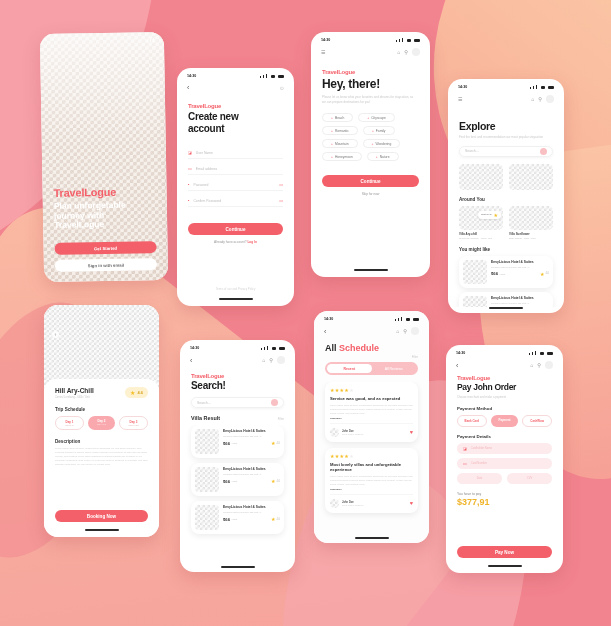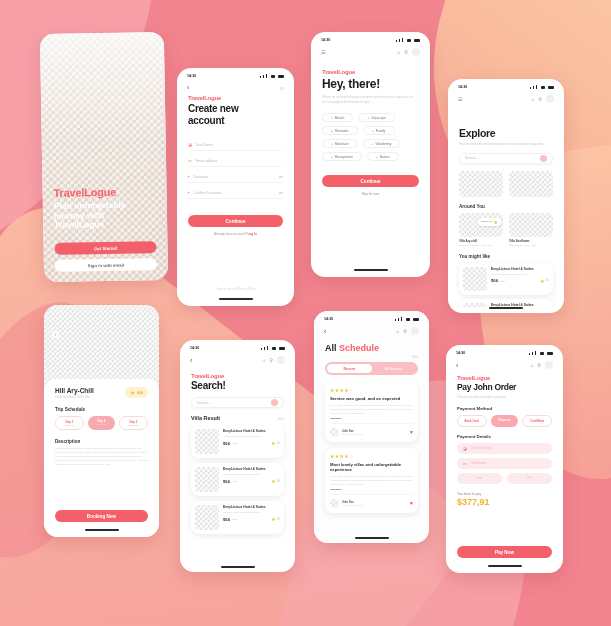--- a/index.html
+++ b/index.html
@@ -167,21 +167,21 @@
           <span class="bar" style="height:3px"></span>
         <span class="bar" style="height:4px"></span>
         <span style="width:4px;height:3px;background:#222;margin-left:2px;border-radius:1px"></span>
         <span style="width:6px;height:3px;background:#222;margin-left:2px;border-radius:1px"></span>
       </span>
     </div>
     <div class="navrow">
       <span style="font-size:7px;line-height:1">‹</span>
       <span style="font-size:5px;color:#bbb">⊙</span>
     </div>
-    <div class="pad" style="">
+    <div class="pad" style="margin-top:8px">
       <div class="brand" style="font-size:6px">TravelLogue</div>
       <div class="h1" style="font-size:10px;line-height:1.15;margin-top:2px;max-width:80px">Create new account</div>
     </div>
     <div class="pad" style="margin-top:16px">
       <div style="display:flex;align-items:center;gap:4px;border-bottom:1px solid #f3f3f3;padding-bottom:3px;margin-bottom:7px">
         <span style="color:#f4606a;font-size:4px">◪</span>
         <span class="tiny muted">User Name</span>
       </div>
       <div style="display:flex;align-items:center;gap:4px;border-bottom:1px solid #f3f3f3;padding-bottom:3px;margin-bottom:7px">
         <span style="color:#f4606a;font-size:4px">▭</span>
@@ -292,21 +292,21 @@
       </span>
     </div>
     <div class="navrow">
       <span style="font-size:5px;color:#888">☰</span>
       <span class="navright">
         <span style="font-size:5px;color:#888">⌂</span>
         <span style="font-size:5px;color:#888">⚲</span>
         <span style="width:8px;height:8px;border-radius:50%;background:#f0f0f0;display:inline-block"></span>
       </span>
     </div>
-    <div class="pad" style="margin-top:20px">
+    <div class="pad" style="margin-top:13px">
       <div class="h1" style="font-size:10.5px">Explore</div>
       <div style="font-size:3px;color:#cacaca;line-height:1.5;margin-top:3px;max-width:88px">Find the best and recommendation our most popular staycation</div>
     </div>
     <div class="pad" style="margin-top:6px">
       <div style="height:11px;border:1px solid #f0f0f0;border-radius:20px;display:flex;align-items:center;padding:0 5px;box-shadow:0 1px 3px rgba(0,0,0,.05)">
         <span class="tiny muted">Search...</span>
         <span style="margin-left:auto;width:7px;height:7px;border-radius:50%;background:#f9c0c4"></span>
       </div>
     </div>
     <div class="pad" style="margin-top:7px;display:flex;gap:6px">

